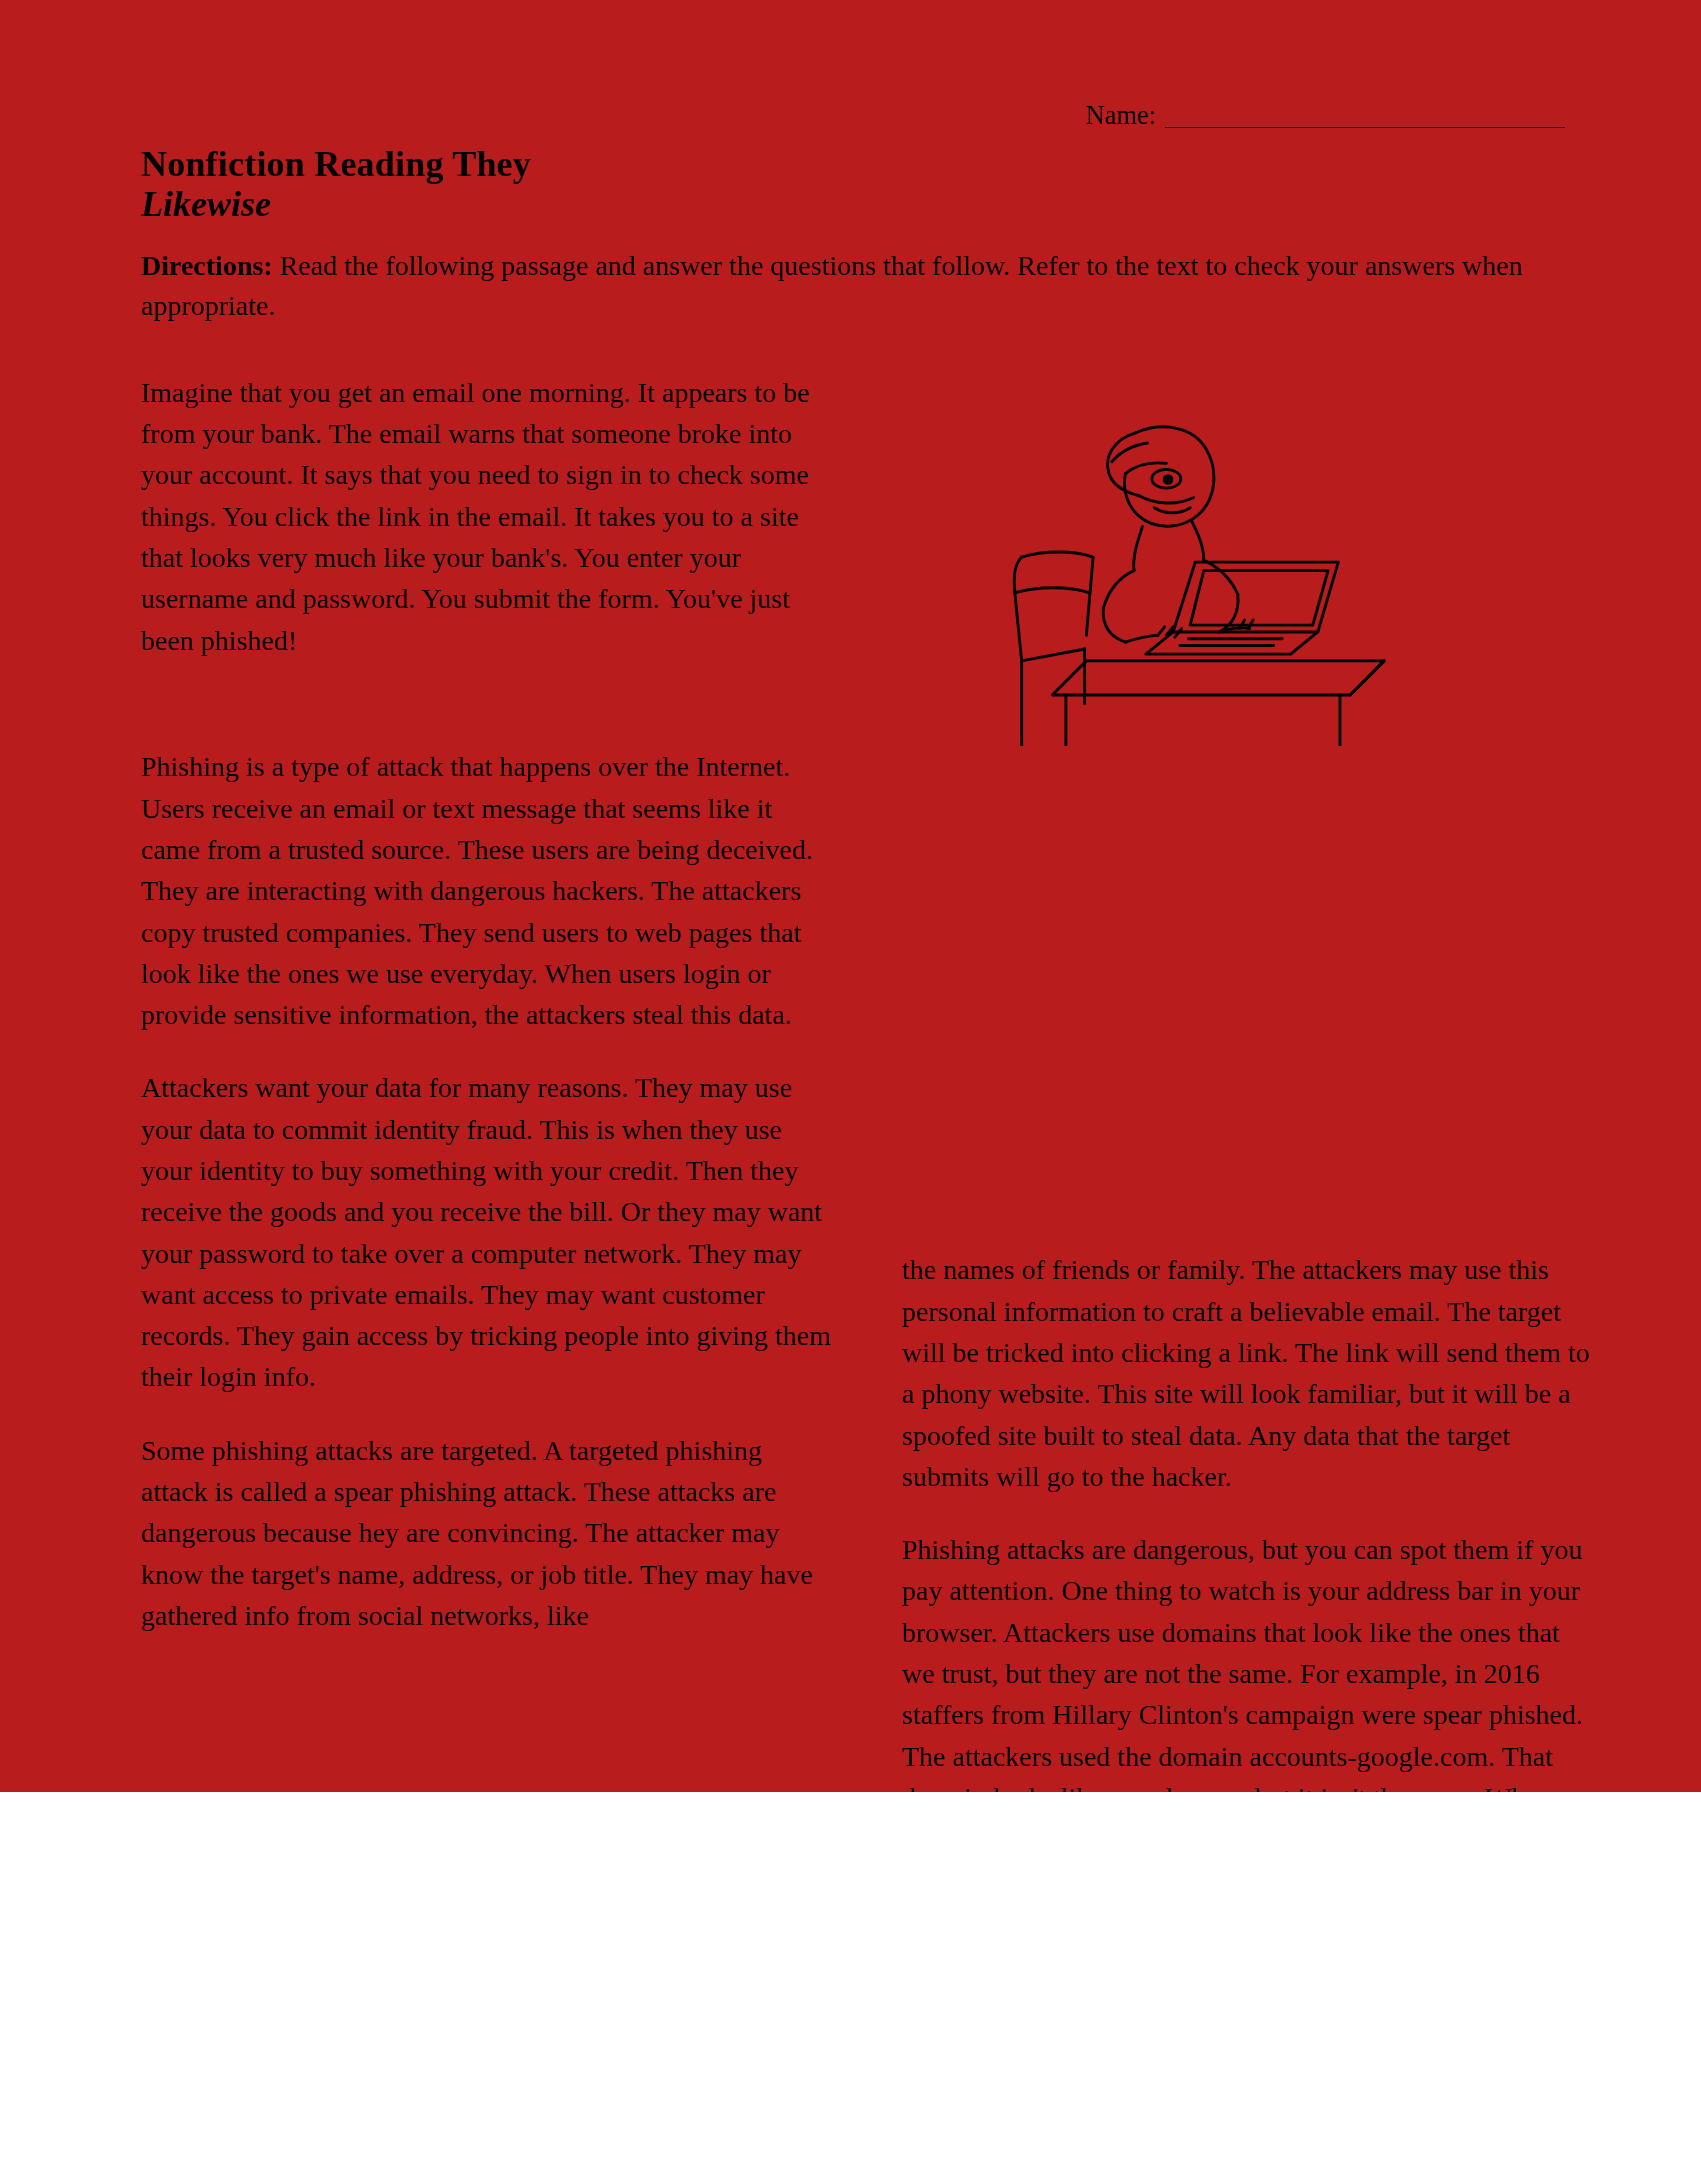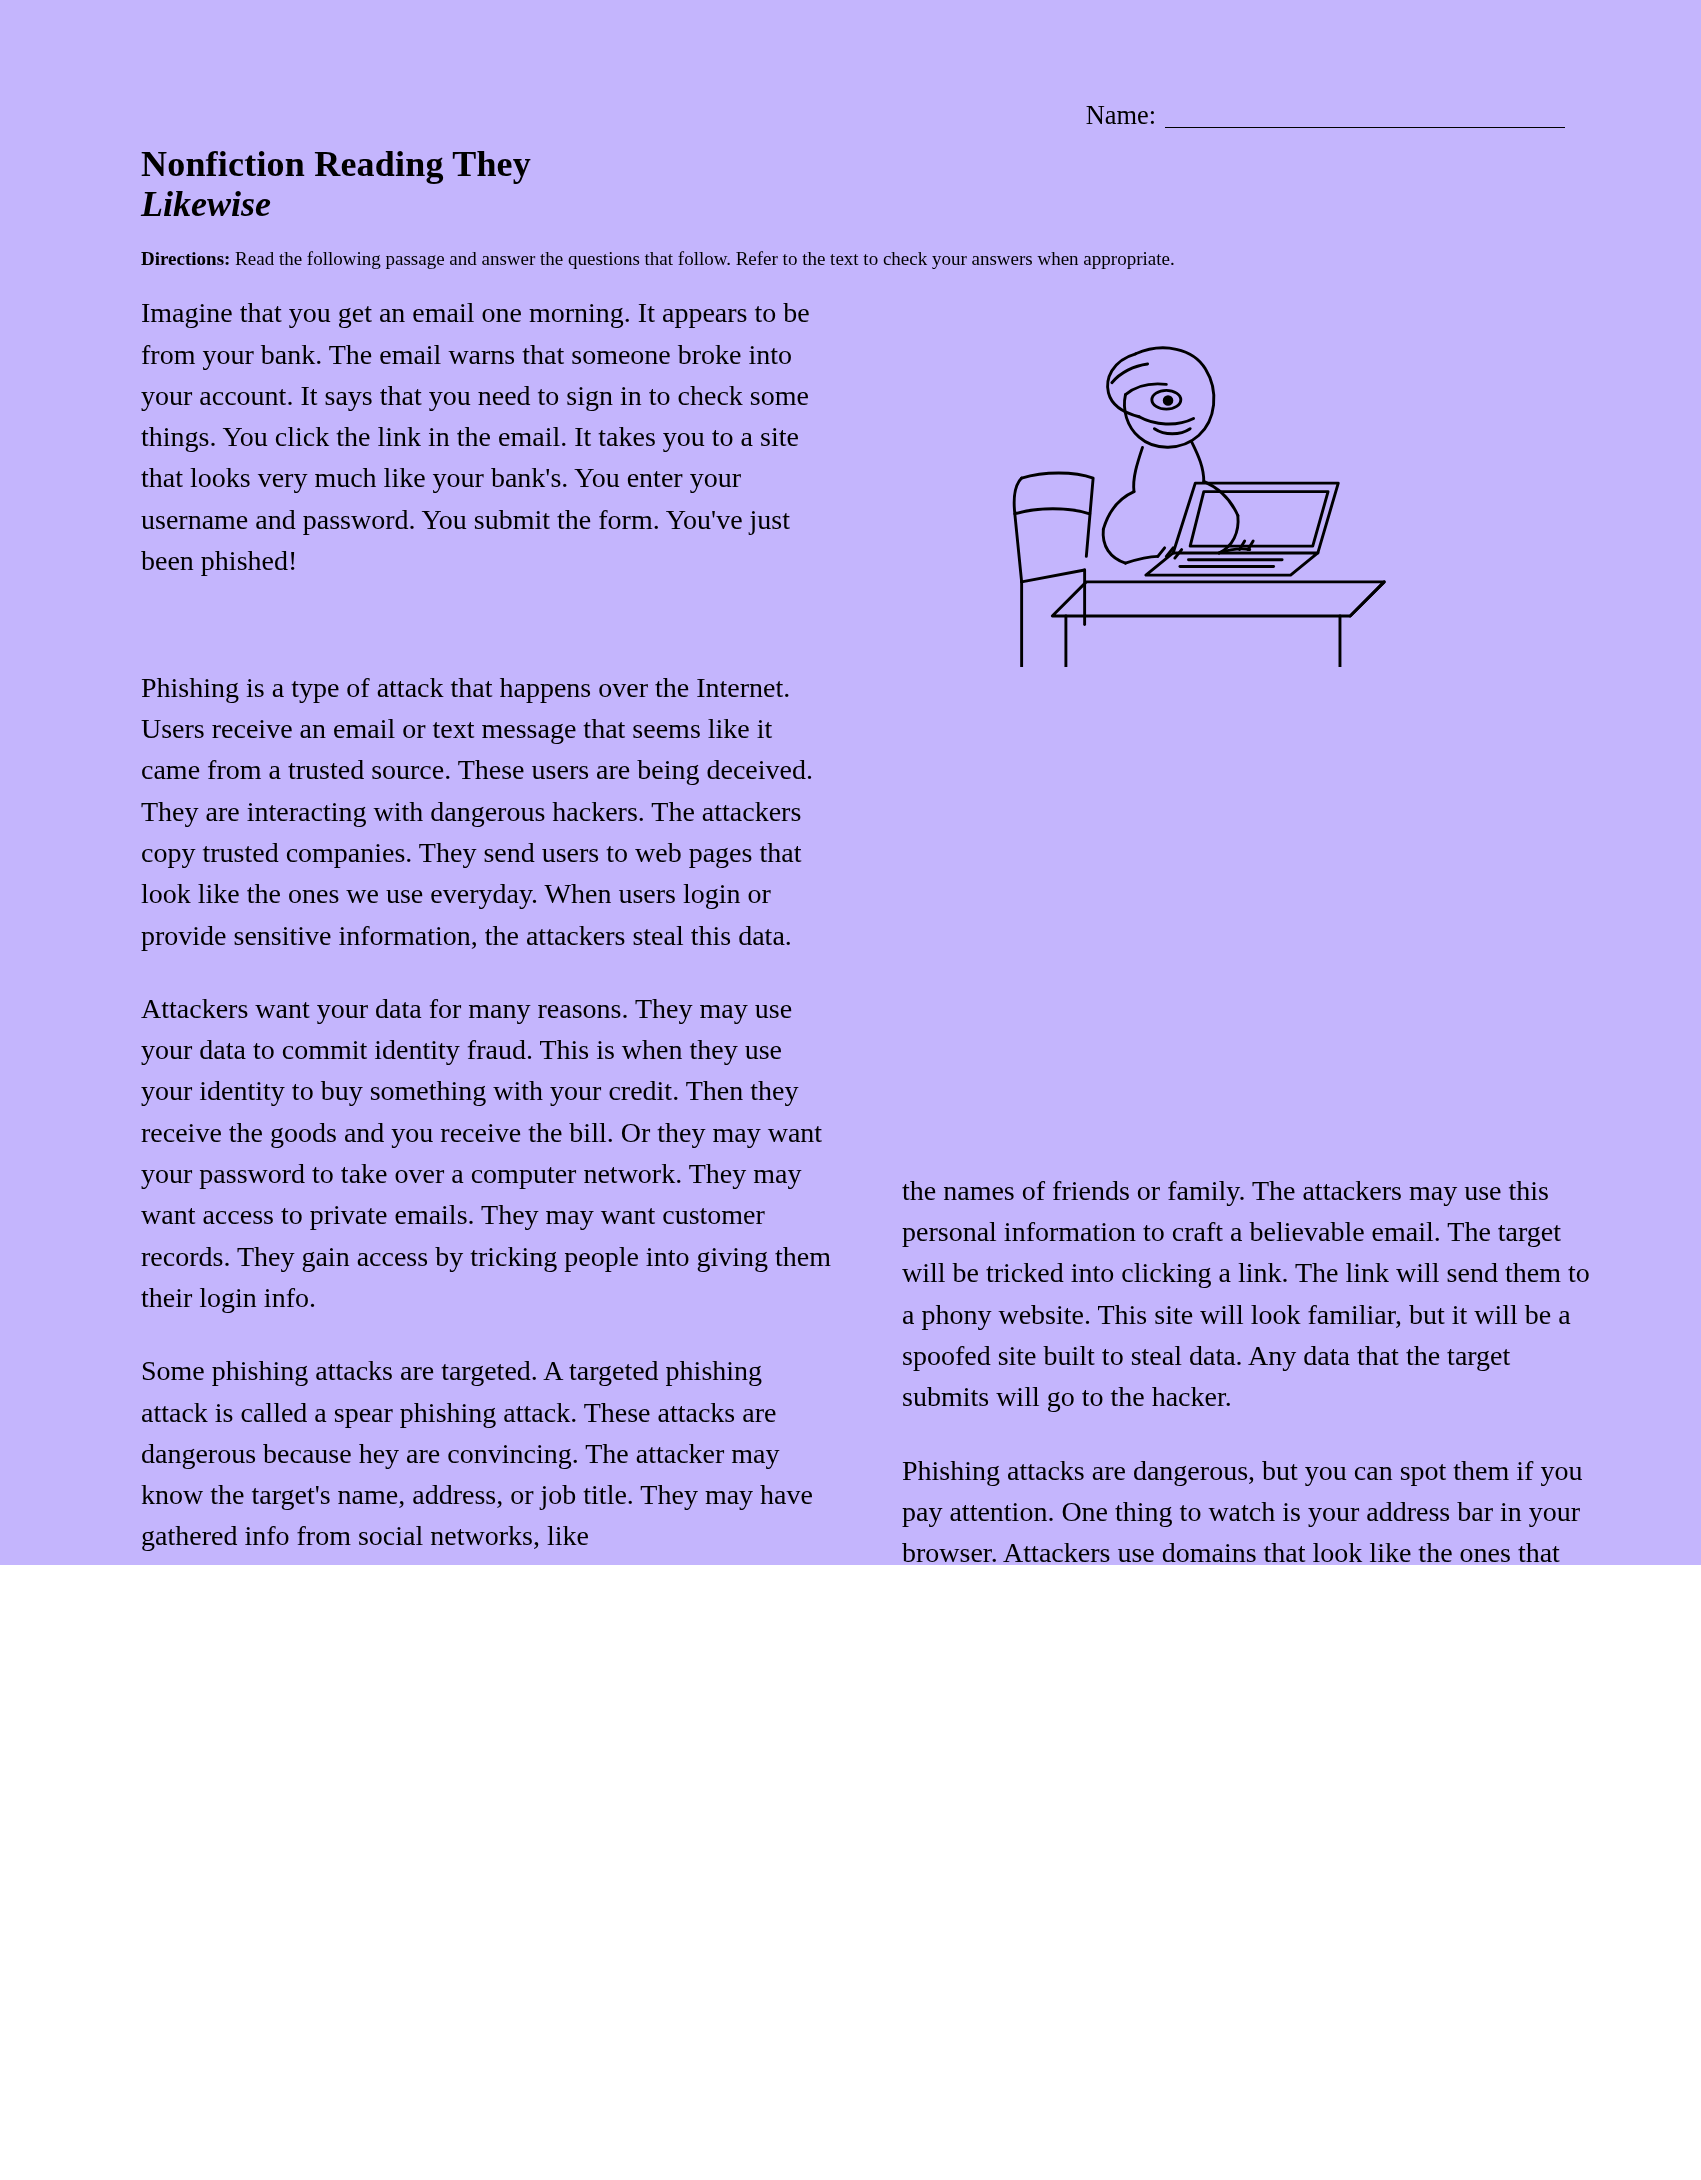--- a/index.html
+++ b/index.html
@@ -7,22 +7,22 @@
     padding: 0;
     background: #ffffff;
   }
   body {
     font-family: "Liberation Serif", serif;
     color: #000000;
   }
   .page {
     position: relative;
     width: 1701px;
-    height: 1565px;
-    background: #c4b5fd;
+    height: 1792px;
+    background: #b91c1c;
     box-sizing: border-box;
     padding: 102px 128px 0 141px;
     overflow: hidden;
   }
 
   
   .name-row {
     display: flex;
     justify-content: flex-end;
     align-items: flex-end;
@@ -54,23 +54,23 @@
   }
   .doc-subtitle {
     font-size: 36px;
     font-style: italic;
     font-weight: bold;
     line-height: 1.12;
   }
 
   
   .directions {
-    font-size: 19px;
+    font-size: 28px;
     line-height: 1.42;
-    margin-bottom: 19px;
+    margin-bottom: 46px;
     max-width: 1448px;
   }
   .directions b {
     font-weight: bold;
   }
 
   
   .top-section {
     display: flex;
     align-items: flex-start;

